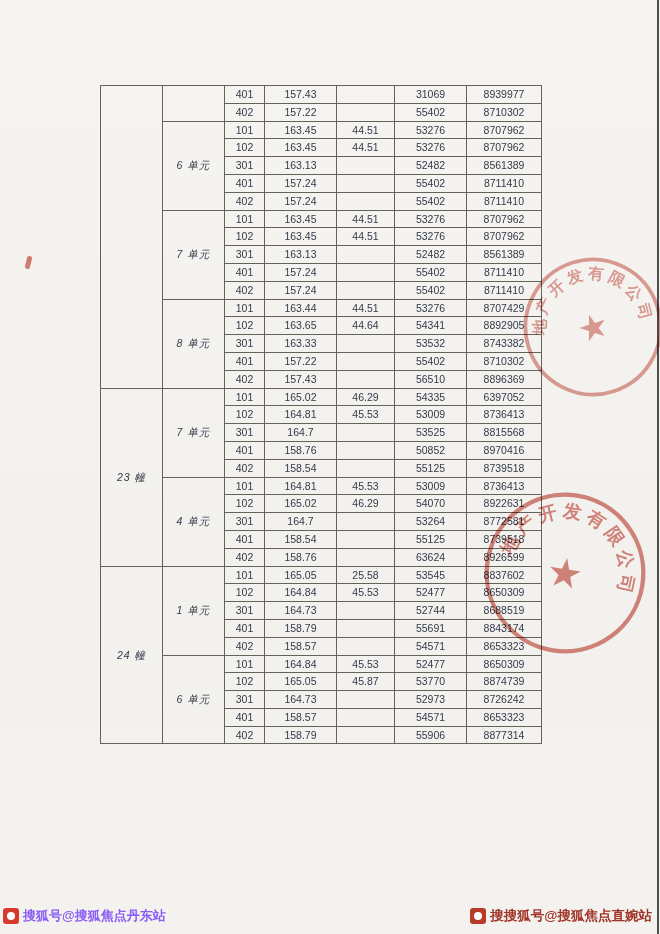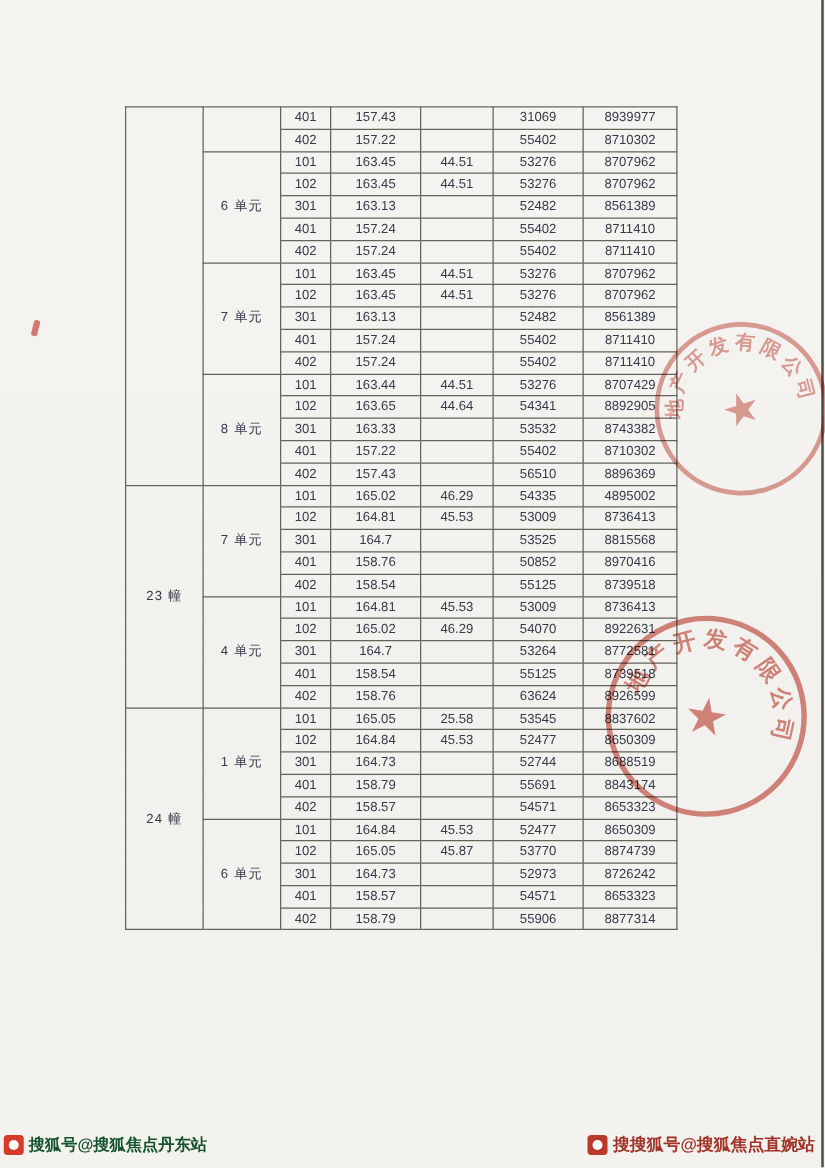--- a/index.html
+++ b/index.html
@@ -32,20 +32,21 @@
     height:16.8px;
     line-height:16.8px;
     padding:0 1px;
     white-space:nowrap;
     overflow:hidden;
   }
   td.col-building, td.col-unit {
     font-size:11px;
     color:#2b2d33;
     letter-spacing:1px;
+    font-style:italic;
   }
   
   .stamp {
     position:absolute;
     mix-blend-mode:multiply;
     pointer-events:none;
   }
   .stamp-ring { fill:none; stroke:#c0392b; stroke-width:5; }
   .stamp-text {
     fill:#c0392b;
@@ -66,21 +67,21 @@
     width:5px; height:13px;
     background:#c0392b; opacity:.65;
     border-radius:2px; transform:rotate(14deg);
   }
   
   .watermark {
     position:absolute;
     display:flex; align-items:center; gap:4px;
     font-weight:bold;
   }
-  .wm-left { left:3px; bottom:9px; color:#14532d; font-size:13px;align-items:center; }
+  .wm-left { left:3px; bottom:9px; color:#8b5cf6; font-size:13px;align-items:center; }
   .wm-right { right:8px; bottom:9px; color:#a13428; font-size:13.5px;text-align:right; }
   .wm-logo {
     width:16px; height:16px;
     background:#d63a2a;
     border-radius:3px;
     position:relative;
     flex:0 0 auto;
   }
   .wm-logo::after {
     content:"";
@@ -231,21 +232,21 @@
         <td>56510</td>
         <td>8896369</td>
       </tr>
       <tr>
         <td rowspan="10" class="col-building">23 幢</td>
         <td rowspan="5" class="col-unit">7 单元</td>
         <td>101</td>
         <td>165.02</td>
         <td>46.29</td>
         <td>54335</td>
-        <td>4895002</td>
+        <td>6397052</td>
       </tr>
       <tr>
         <td>102</td>
         <td>164.81</td>
         <td>45.53</td>
         <td>53009</td>
         <td>8736413</td>
       </tr>
       <tr>
         <td>301</td>

